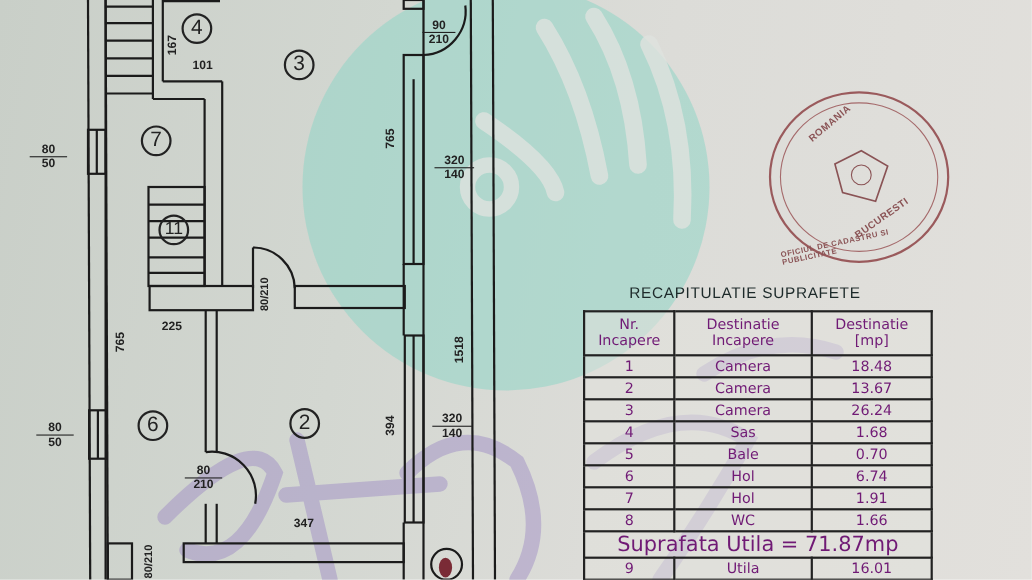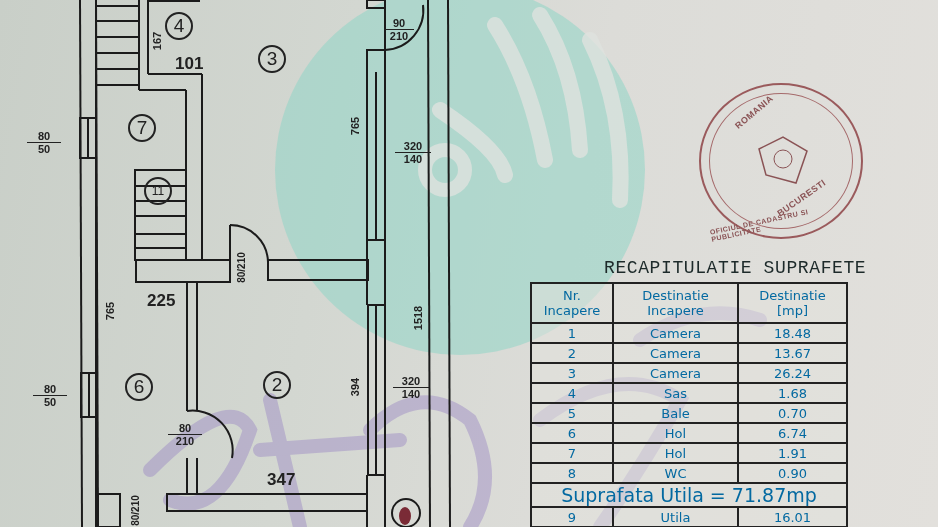--- a/index.html
+++ b/index.html
@@ -3,33 +3,33 @@
 <meta charset="utf-8">
 <style>
   html, body { margin:0; padding:0; }
   body {
     width:938px; height:527px; overflow:hidden; position:relative;
     background: linear-gradient(100deg, #c9cfc8 0%, #d3d7d1 35%, #dcdcd8 60%, #e2e0dc 100%);
     font-family: "DejaVu Sans", sans-serif;
     color:#1b1b1b;
   }
   .layer { position:absolute; left:0; top:0; width:938px; height:527px; }
-  .lbl { position:absolute; font-family:"Liberation Sans", sans-serif; font-weight:bold; font-size:17px; color:#222; line-height:1; }
+  .lbl { position:absolute; font-family:"Liberation Sans", sans-serif; font-weight:bold; font-size:11px; color:#222; line-height:1; }
   .frac { position:absolute; font-family:"Liberation Sans", sans-serif; font-weight:bold; font-size:11px; text-align:center; line-height:12px; color:#222; }
   .frac .top { border-bottom:1.2px solid #222; padding:0 2px; display:block; }
   .frac .bot { display:block; }
   .vert { position:absolute; font-family:"Liberation Sans", sans-serif; font-weight:bold; font-size:11px; transform:rotate(-90deg); transform-origin:center; color:#222; white-space:nowrap; }
   .room-circle { position:absolute; width:28px; height:28px; border:2px solid #222; border-radius:50%; display:flex; align-items:center; justify-content:center; font-family:"Liberation Sans", sans-serif; font-size:19px; color:#222; box-sizing:border-box; }
   .title {
-    position:absolute; left:604px; top:258px; font-family:Liberation Mono, monospace;
-    font-size:18px; letter-spacing:0.6px; color:#1d2a2a;
+    position:absolute; left:572px; top:258px; font-family:Liberation Sans, sans-serif;
+    font-size:14px; letter-spacing:0.6px; color:#1d2a2a;
   }
   table.recap {
     position:absolute; left:530px; top:282px; width:318px; border-collapse:collapse;
-    font-family:"DejaVu Sans", sans-serif; font-size:13px; color:#0369a1;
+    font-family:"DejaVu Sans", sans-serif; font-size:13px; color:#701a75;
     background: rgba(225,225,220,0.55);
   }
   table.recap td, table.recap th {
     border:2px solid #222; text-align:center; padding:0; height:18px; font-weight:normal;
   }
   table.recap th { font-size:13px; line-height:15px; height:38px; }
   table.recap td.total { text-align:center; font-size:19px; }
   .stamp {
     position:absolute; left:699px; top:83px; width:164px; height:156px; border-radius:50%;
     border:2px solid #9a5a5c; box-sizing:border-box;
@@ -133,21 +133,21 @@
 
 <div class="room-circle" style="left:165px;top:12px;">
     <span>4</span>
   </div>
 <div class="room-circle" style="left:258px;top:45px;">
     <span>3</span>
   </div>
 <div class="room-circle" style="left:128px;top:114px;">
     <span>7</span>
   </div>
-<div class="room-circle" style="left:144px;top:177px;font-size:12px;justify-content:center;">
+<div class="room-circle" style="left:144px;top:195px;font-size:16px;justify-content:center;">
     <span>11</span>
   </div>
 <div class="room-circle" style="left:125px;top:373px;">
     <span>6</span>
   </div>
 <div class="room-circle" style="left:263px;top:371px;">
     <span>2</span>
   </div>
 
 <div class="vert" style="left:148px;top:35px;">167</div>
@@ -237,21 +237,21 @@
         <td>6.74</td>
       </tr>
   <tr>
         <td>7</td>
         <td>Hol</td>
         <td>1.91</td>
       </tr>
   <tr>
         <td>8</td>
         <td>WC</td>
-        <td>0.90</td>
+        <td>1.66</td>
       </tr>
   <tr>
         <td colspan="3" class="total">Suprafata Utila = 71.87mp</td>
       </tr>
   <tr>
         <td>9</td>
         <td>Utila</td>
         <td>16.01</td>
       </tr>
 </tbody>

